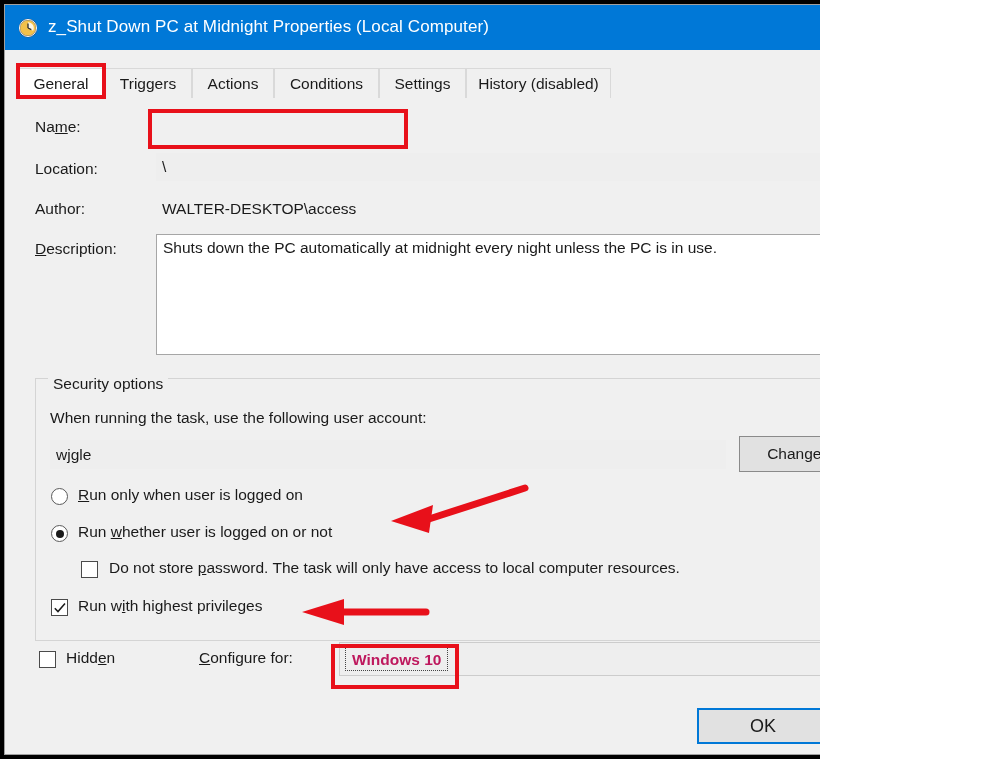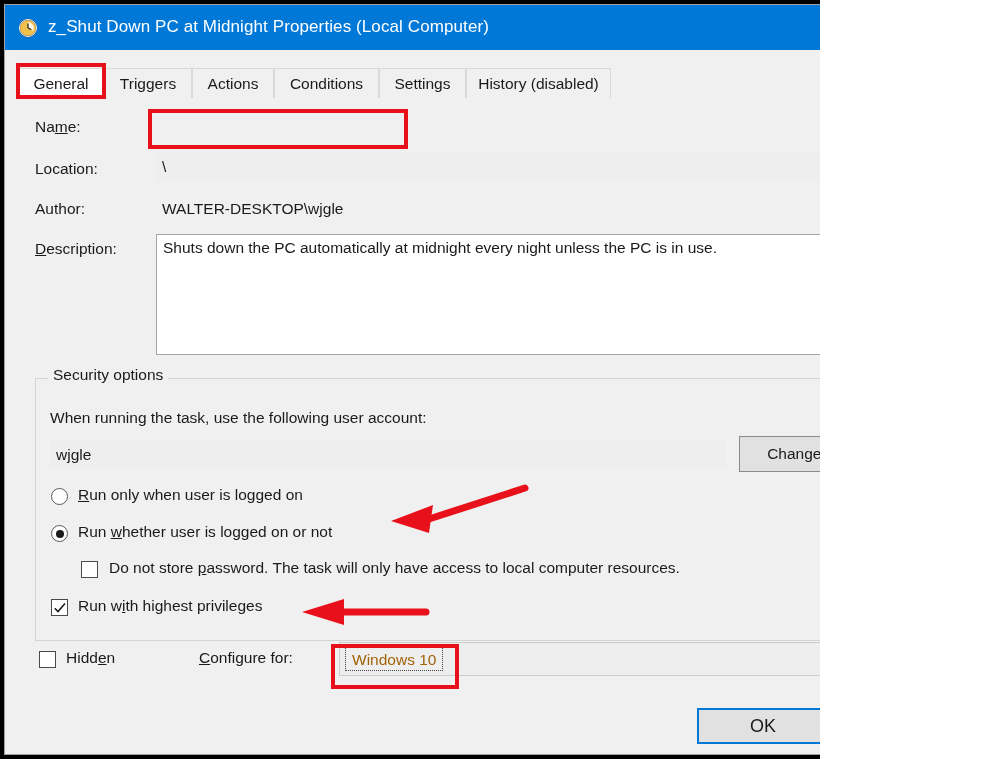--- a/index.html
+++ b/index.html
@@ -220,24 +220,25 @@
     box-sizing: border-box;
     cursor: default;
   }
   .combo-val {
     position: absolute;
     left: 5px; top: 4px;
     height: 24px;
     line-height: 24px;
     padding: 0 6px;
     font-size: 15.5px;
-    color: #a16207;
+    color: #be185d;
     border: 1px dotted #444444;
     box-sizing: border-box;
     white-space: nowrap;
+    font-weight: bold;
   }
   .combo-arrow {
     position: absolute;
     right: 1px; top: 1px;
     width: 32px;
     height: 30px;
     display: flex;
     align-items: center;
     justify-content: center;
   }
@@ -337,29 +338,29 @@
     </div>
 
     <div class="panel">
 
       <div class="lbl" style="left:17px; top:20px;"><span>Na</span><span class="ul">m</span><span>e:</span></div>
 
       <div class="lbl" style="left:17px; top:62px;">Location:</div>
       <div class="field-ro" style="left:138px; top:55px; width:824px; height:28px;">\</div>
 
       <div class="lbl" style="left:17px; top:102px;">Author:</div>
-      <div class="lbl" style="left:144px; top:102px;">WALTER-DESKTOP\wjgle</div>
+      <div class="lbl" style="left:144px; top:102px;">WALTER-DESKTOP\access</div>
 
       <div class="lbl" style="left:17px; top:142px;"><span class="ul">D</span><span>escription:</span></div>
       <div class="field-box" style="left:138px; top:136px; width:824px; height:121px;">
         <span>Shuts down the PC automatically at midnight every night unless the PC is in use.</span>
       </div>
 
       <div class="groupbox" style="left:17px; top:280px; width:945px; height:263px;"></div>
-      <div class="group-title" style="left:30px; top:268px;">Security options</div>
+      <div class="group-title" style="left:30px; top:277px;">Security options</div>
 
       <div class="lbl" style="left:32px; top:311px;">When running the task, use the following user account:</div>
 
       <div class="field-ro" style="left:32px; top:342px; width:676px; height:29px;">wjgle</div>
 
       <div class="btn-grayborder" style="left:721px; top:338px; width:226px; height:36px;">
         <span><span>Change </span><span class="ul">U</span><span>ser or Group...</span></span>
       </div>
 
       <div class="radio" style="left:33px; top:390px;"></div>

